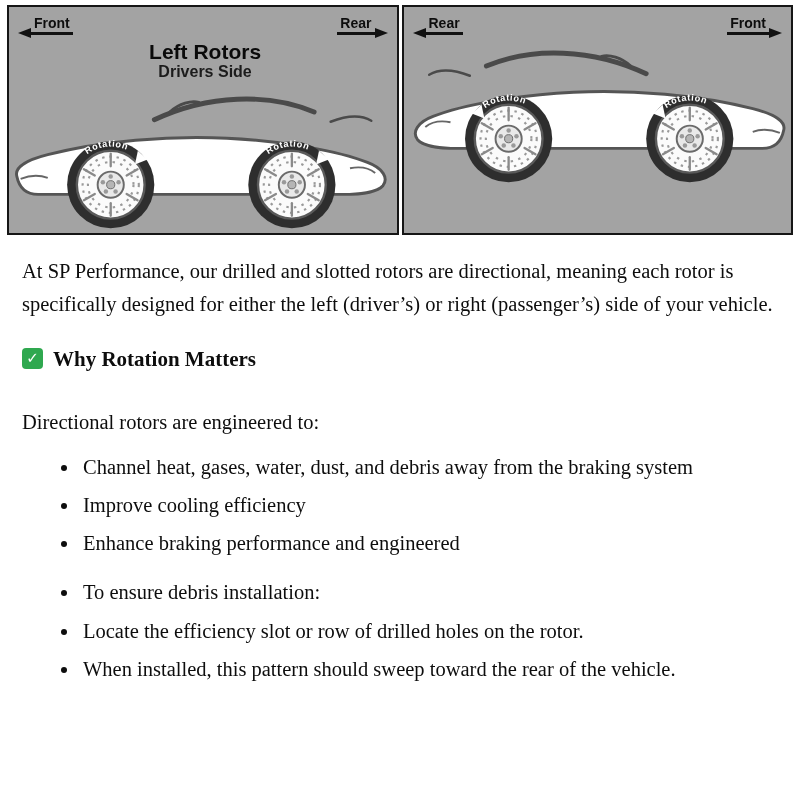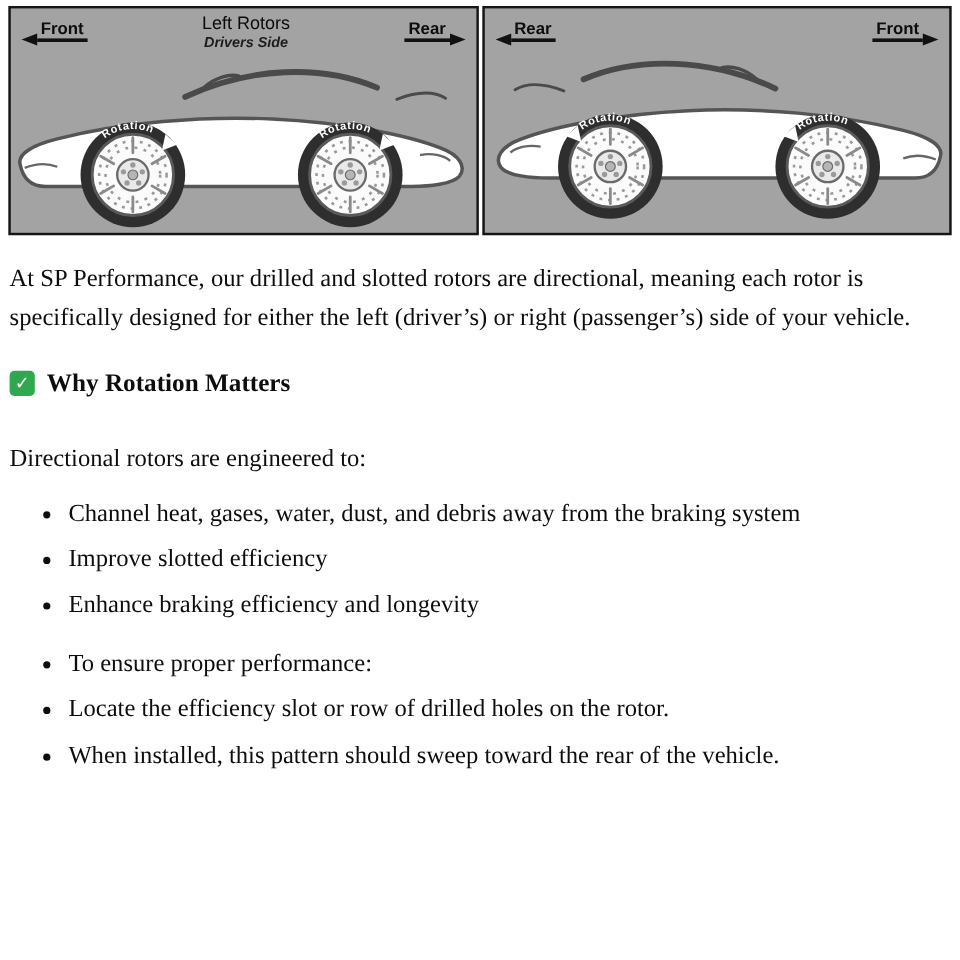--- a/index.html
+++ b/index.html
@@ -6,45 +6,45 @@
   html,body { background:#fff; }
   body {
     width:800px; height:800px; overflow:hidden;
     font-family:"Liberation Serif", serif; color:#0d0d0d;
   }
   
   .diagram { display:flex; gap:3px; padding:5px 7px 2px; }
   .panel { flex:1; border:2px solid #161616; background:#a3a3a3; }
   .panel-header { display:flex; justify-content:space-between; align-items:flex-start; padding:6px 9px 0; }
   .title-block { text-align:center; margin-top:-1px; }
-  .panel-title { font-family:"Liberation Sans",sans-serif; font-weight:normal; font-size:15px; line-height:1.05; color:#0a0a0a; }
-  .panel-sub { font-family:"Liberation Sans",sans-serif; font-weight:bold; font-style:italic; font-size:12px; color:#1c1c1c; }
+  .panel-title { font-family:"Liberation Sans",sans-serif; font-weight:bold; font-size:21px; line-height:1.05; color:#0a0a0a;margin-top:29px; }
+  .panel-sub { font-family:"Liberation Sans",sans-serif; font-weight:bold; font-size:16px; color:#1c1c1c; }
   .dir { display:flex; align-items:flex-end; font-family:"Liberation Sans",sans-serif; font-weight:bold; font-size:14px; margin-top:3px; }
   .dir .lbl { border-bottom:3px solid #111; padding:0 3px 1px; line-height:1.1; }
   .tri { width:0; height:0; border-top:5px solid transparent; border-bottom:5px solid transparent; }
   .tri.left  { border-right:13px solid #111; margin-bottom:-3px; }
   .tri.right { border-left:13px solid #111;  margin-bottom:-3px; }
   .car-svg { display:block; width:100%; height:auto; margin-top:2px; }
   .rot-text { font-family:"Liberation Sans",sans-serif; font-size:9.5px; font-weight:bold; fill:#fff; letter-spacing:.6px; }
   .defs-svg { position:absolute; width:0; height:0; overflow:hidden; }
   
-  main { padding:12px 8px 6px; font-size:20.5px; line-height:1.62; }
+  main { padding:12px 22px 6px; font-size:20.5px; line-height:1.62; }
   .intro { margin:6px 0 16px; }
   h2 { font-size:21px; margin:20px 0 14px; display:flex; align-items:center; gap:10px; font-weight:bold; }
   h2.regular { font-weight:normal; }
   .check-icon {
     width:21px; height:21px; background:#2fa84f; border-radius:4px;
     color:#fff; font-size:15px; font-weight:bold;
     display:inline-flex; align-items:center; justify-content:center;
     font-family:"DejaVu Sans",sans-serif; flex:0 0 auto;
   }
   .mag-icon { width:22px; height:22px; flex:0 0 auto; }
   .lead { margin:30px 0 12px; }
   ul { margin:12px 0 16px; padding-left:46px; list-style:disc; }
-  li { margin:5px 0; padding-left:3px; }
+  li { margin:5px 12px; padding-left:3px; }
 </style>
 </head>
 <body>
 
 <svg class="defs-svg" aria-hidden="true">
   <defs>
     <g id="car-g">
       <path d="M150 38 C205 12 268 10 315 30" fill="none" stroke="#4a4a4a" stroke-width="5" stroke-linecap="round"></path>
       <path d="M166 30 C176 21 188 18 196 20" fill="none" stroke="#4a4a4a" stroke-width="3" stroke-linecap="round"></path>
       <path d="M332 40 C350 33 364 33 374 39" fill="none" stroke="#4a4a4a" stroke-width="2.5" stroke-linecap="round"></path>
@@ -141,23 +141,23 @@
 
   <h2>
     <span class="check-icon">✓</span>
     <span>Why Rotation Matters</span>
   </h2>
 
   <p class="lead">Directional rotors are engineered to:</p>
 
   <ul>
     <li>Channel heat, gases, water, dust, and debris away from the braking system</li>
-    <li>Improve slotted efficiency</li>
-    <li>Enhance braking efficiency and longevity</li>
+    <li>Improve cooling efficiency</li>
+    <li>Enhance braking performance and engineered</li>
   </ul>
 
 
   <ul>
-    <li>To ensure proper performance:</li>
+    <li>To ensure debris installation:</li>
     <li>Locate the efficiency slot or row of drilled holes on the rotor.</li>
     <li>When installed, this pattern should sweep toward the rear of the vehicle.</li>
   </ul>
 </main>
 
 </body></html>

